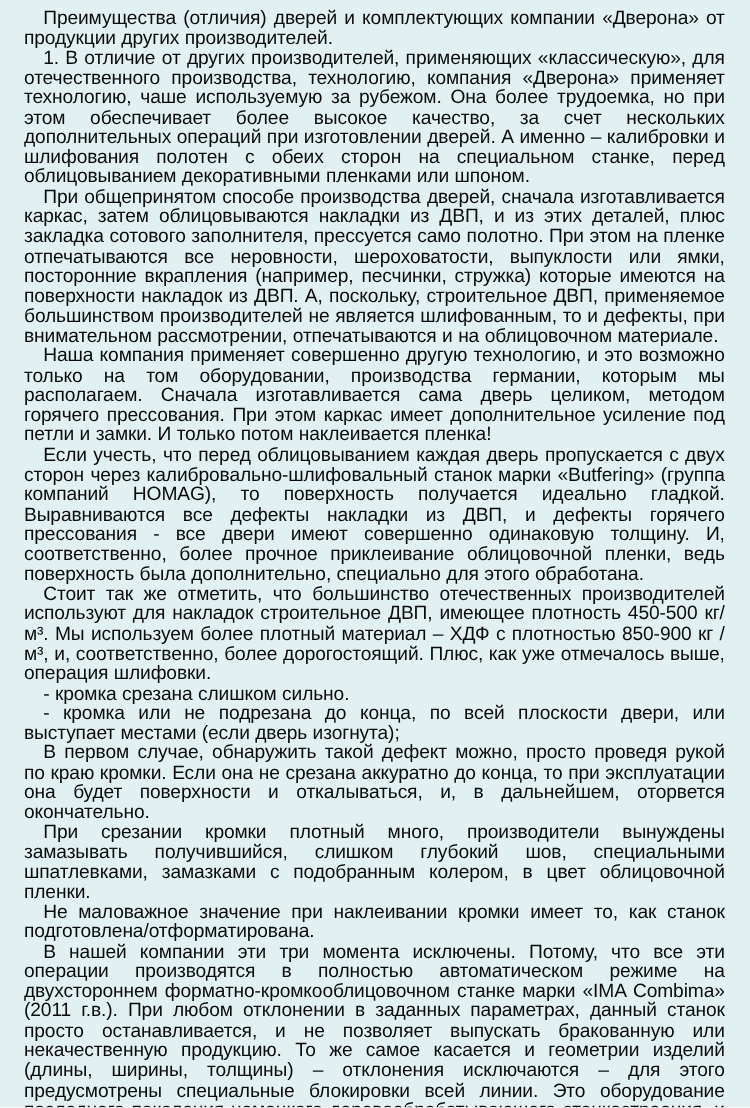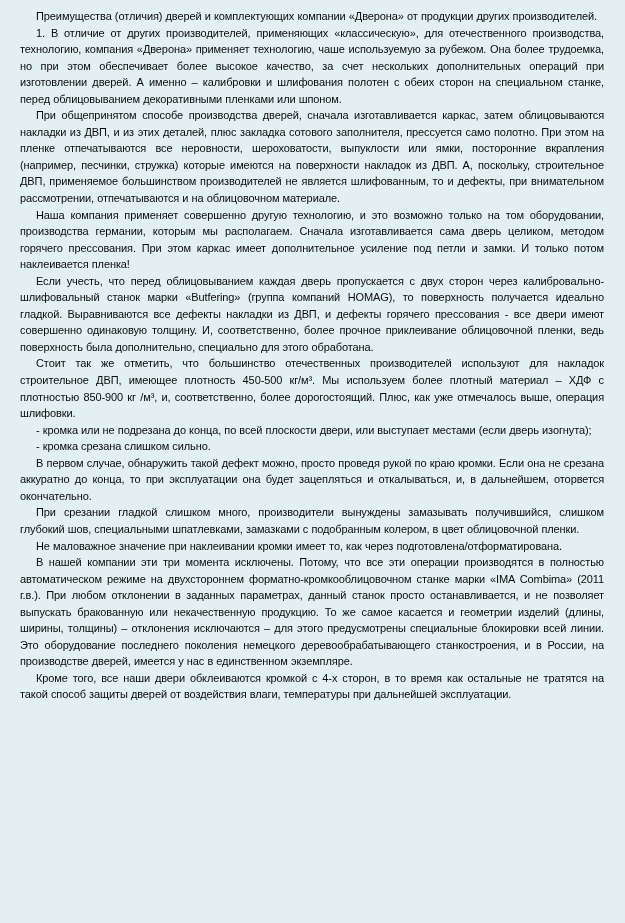--- a/index.html
+++ b/index.html
@@ -16,21 +16,21 @@
     box-sizing: border-box;
     padding: 8px 21px 0 20px;
   }
   .doc {
     width: 100%;
   }
   .para {
     margin: 0;
     padding: 0;
     font-family: "Liberation Sans", sans-serif;
-    font-size: 11px;
+    font-size: 16px;
     line-height: 16.55px;
     color: #0b0b0b;
     text-align: justify;
     text-indent: 16px;
     word-spacing: 0.2px;
     letter-spacing: -0.1px;
   }
 </style>
 </head>
 <body>
@@ -44,29 +44,29 @@
 
       <p class="para">При общепринятом способе производства дверей, сначала изготавливается каркас, затем облицовываются накладки из ДВП, и из этих деталей, плюс закладка сотового заполнителя, прессуется само полотно. При этом на пленке отпечатываются все неровности, шероховатости, выпуклости или ямки, посторонние вкрапления (например, песчинки, стружка) которые имеются на поверхности накладок из ДВП. А, поскольку, строительное ДВП, применяемое большинством производителей не является шлифованным, то и дефекты, при внимательном рассмотрении, отпечатываются и на облицовочном материале.</p>
 
       <p class="para">Наша компания применяет совершенно другую технологию, и это возможно только на том оборудовании, производства германии, которым мы располагаем. Сначала изготавливается сама дверь целиком, методом горячего прессования. При этом каркас имеет дополнительное усиление под петли и замки. И только потом наклеивается пленка!</p>
 
       <p class="para">Если учесть, что перед облицовыванием каждая дверь пропускается с двух сторон через калибровально-шлифовальный станок марки «Butfering» (группа компаний HOMAG), то поверхность получается идеально гладкой. Выравниваются все дефекты накладки из ДВП, и дефекты горячего прессования  - все двери имеют совершенно одинаковую толщину. И, соответственно, более прочное приклеивание облицовочной пленки, ведь поверхность была дополнительно, специально для этого обработана.</p>
 
       <p class="para">Стоит так же  отметить, что большинство отечественных производителей используют для накладок строительное ДВП, имеющее плотность 450-500 кг/м³. Мы используем более плотный материал – ХДФ с плотностью 850-900 кг /м³, и, соответственно, более дорогостоящий. Плюс, как уже отмечалось выше, операция шлифовки.</p>
 
 
+      <p class="para">- кромка срезана слишком сильно.</p>
+
       <p class="para">- кромка или не подрезана до конца, по всей плоскости  двери, или выступает местами (если дверь изогнута);</p>
 
-      <p class="para">- кромка срезана слишком сильно.</p>
+      <p class="para">В первом случае, обнаружить такой дефект можно, просто проведя рукой по краю кромки. Если она не срезана аккуратно до конца, то при эксплуатации она будет поверхности и откалываться, и, в дальнейшем, оторвется окончательно.</p>
 
-      <p class="para">В первом случае, обнаружить такой дефект можно, просто проведя рукой по краю кромки. Если она не срезана аккуратно до конца, то при эксплуатации она будет зацепляться и откалываться, и, в дальнейшем, оторвется окончательно.</p>
+      <p class="para">При срезании кромки плотный много, производители вынуждены замазывать получившийся, слишком глубокий шов, специальными шпатлевками, замазками  с подобранным колером, в цвет облицовочной пленки.</p>
 
-      <p class="para">При срезании гладкой слишком много, производители вынуждены замазывать получившийся, слишком глубокий шов, специальными шпатлевками, замазками  с подобранным колером, в цвет облицовочной пленки.</p>
-
-      <p class="para">Не  маловажное  значение  при  наклеивании  кромки  имеет  то,  как  через подготовлена/отформатирована.</p>
+      <p class="para">Не  маловажное  значение  при  наклеивании  кромки  имеет  то,  как  станок подготовлена/отформатирована.</p>
 
       <p class="para">В нашей компании эти три момента исключены. Потому, что все эти операции производятся в полностью автоматическом режиме на двухстороннем форматно-кромкооблицовочном станке марки «IMA Combima» (2011 г.в.). При любом отклонении в заданных параметрах, данный станок просто останавливается, и не позволяет выпускать бракованную или некачественную продукцию. То же самое касается и геометрии изделий (длины, ширины, толщины) – отклонения исключаются – для этого предусмотрены специальные блокировки всей линии. Это оборудование последнего поколения немецкого деревообрабатывающего станкостроения, и в России, на производстве дверей,  имеется у нас в единственном экземпляре.</p>
 
 
 
       <p class="para">Кроме того, все наши двери обклеиваются кромкой с 4-х сторон, в то время как остальные не тратятся на такой способ защиты дверей от воздействия влаги, температуры при дальнейшей эксплуатации.</p>
 
     </div>
 </div>
 

